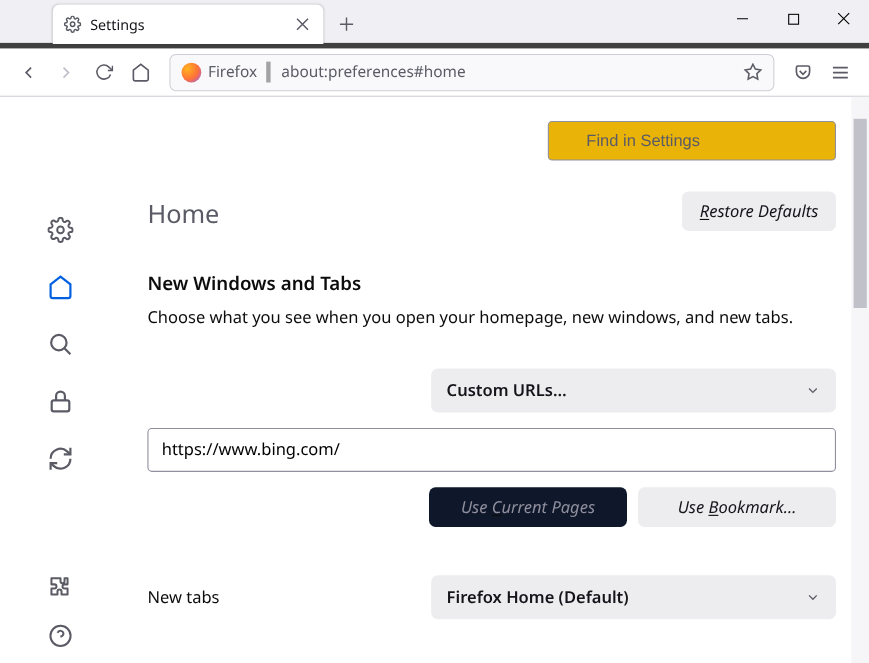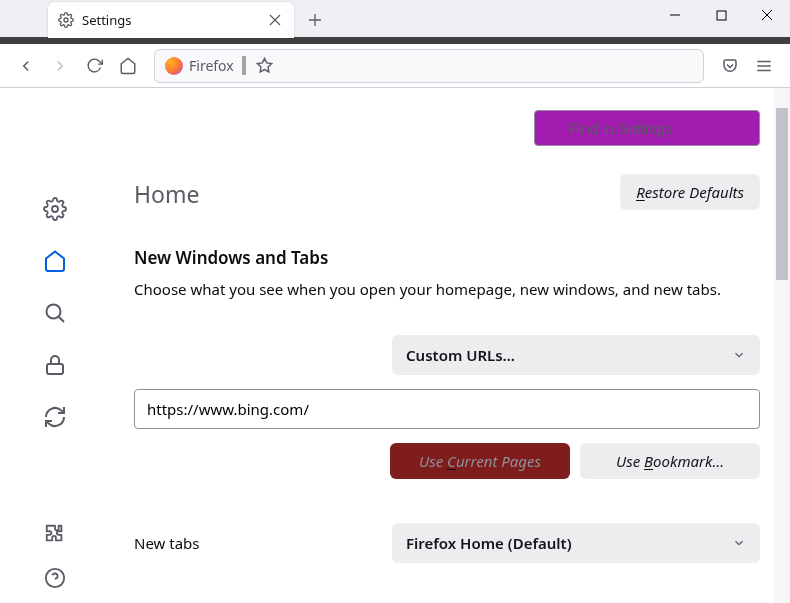--- a/index.html
+++ b/index.html
@@ -1,19 +1,19 @@
 <!DOCTYPE html>
 <html><head>
 <meta charset="utf-8">
 <style>
   * { box-sizing: border-box; margin: 0; padding: 0; }
   body { font-family: "Segoe UI", system-ui, -apple-system, sans-serif; font-size: 14px; color: #0c0c0d; background: #fff; width: 790px; height: 603px; overflow: hidden; position: relative; }
   
   
-  .titlebar { height: 44px; background: #f0f0f4; display: flex; align-items: flex-end; border-bottom: 7px solid #404040; }
+  .titlebar { height: 44px; background: #f0f0f4; display: flex; align-items: flex-end; border-bottom: 5px solid #404040; }
   .tab { margin-left: 48px; width: 246px; height: 36px; background: #fff; border-radius: 6px 6px 0 0; display: flex; align-items: center; padding: 0 10px; gap: 8px; box-shadow: 0 0 2px rgba(0,0,0,.2); margin-bottom: -1px; }
   .tab-icon { width: 16px; height: 16px; display:flex; align-items:center; justify-content:center;}
   .tab-title { flex: 1; font-size: 13px; color:#15141a;}
   .tab-close { width: 18px; height: 18px; display: flex; align-items: center; justify-content: center; color: #5b5b66; }
   .newtab { width: 30px; height: 30px; display: flex; align-items: center; justify-content: center; color: #5b5b66; margin-left: 6px; margin-bottom: 2px;}
   .win-controls { margin-left: auto; display: flex; height: 44px; }
   .win-btn { width: 46px; display: flex; align-items: center; justify-content: center; color: #000; }
   
   
   .toolbar { height: 44px; display: flex; align-items: center; padding: 0 10px; gap: 2px; border-bottom: 1px solid #cfcfd8;}
@@ -28,29 +28,29 @@
   
   
   .content { display: flex; height: calc(603px - 44px - 44px); position:relative;}
   .sidebar { width: 110px; display: flex; flex-direction: column; align-items: center; padding-top: 108px; gap: 26px; }
   .side-icon { width: 26px; height: 26px; display:flex; align-items:center; justify-content:center; color:#5b5b66;}
   .side-icon.active { color:#0060df;}
   .side-bottom { margin-top:auto; padding-bottom:12px; display:flex; flex-direction:column; gap:18px;}
   
   .main { flex:1; padding: 22px 30px 0 24px; overflow:hidden;}
   .search-row { display:flex; justify-content:flex-end; margin-bottom:28px;}
-  .search-input { width: 226px; height: 36px; border:1px solid #8f8f9d; border-radius:4px; padding: 0 12px 0 34px; font-size:15px; background:#a21caf; color:#0c0c0d; position:relative;}
+  .search-input { width: 262px; height: 36px; border:1px solid #8f8f9d; border-radius:4px; padding: 0 12px 0 34px; font-size:15px; background:#eab308; color:#0c0c0d; position:relative;}
   .search-wrap { position:relative; }
   .search-wrap .sicon { position:absolute; left:10px; top:9px; color:#5b5b66;}
   .search-input::placeholder{color:#5b5b66;}
   
   .heading-row { display:flex; align-items:flex-end; justify-content:space-between; margin-bottom:36px;}
   .h-home { font-size:23px; font-weight:400; color:#5b5b66;}
   .btn-gray { background:#ededf0; border:none; border-radius:6px; height:36px; padding:0 16px; font-size:15px; color:#15141a; font-family:inherit; cursor:pointer;font-style:italic;}
-  .btn-gray:disabled { color:#8f8f9d; background:#7f1d1d;}
+  .btn-gray:disabled { color:#8f8f9d; background:#0f172a;}
   .underline { text-decoration: underline; text-decoration-color: #0c0c0d; text-underline-offset: 2px;}
   
   .section-h { font-size:17px; font-weight:600; margin-bottom:10px;}
   .section-desc { font-size:15px; color:#0c0c0d; margin-bottom:36px;}
   
   .form-row { display:flex; align-items:center; gap:12px; margin-bottom:14px;}
   .form-label { width: 246px; font-size:15px;}
   .form-ctrl { flex:1;}
   .select-faux { background:#ededf0; border-radius:6px; height:40px; display:flex; align-items:center; padding:0 14px; font-size:15px; font-weight:600; color:#15141a; position:relative;}
   .select-faux.first{font-weight:600;}
@@ -126,20 +126,21 @@
   <div class="tb-btn">
       <svg width="18" height="18" viewBox="0 0 24 24" fill="none" stroke="#5b5b66" stroke-width="2">
         <path d="M3 9l9-7 9 7v11a2 2 0 0 1-2 2H5a2 2 0 0 1-2-2z"></path>
       </svg>
     </div>
   <div class="urlbar">
     <div class="urlbar-identity">
       <div class="fx-icon"></div>
       <span class="urlbar-label">Firefox</span>
     </div>
+    <span class="urlbar-url">about:preferences#home</span>
     <span class="urlbar-star">
         <svg width="17" height="17" viewBox="0 0 24 24" fill="none" stroke="#5b5b66" stroke-width="2">
           <polygon points="12 2 15.09 8.26 22 9.27 17 14.14 18.18 21.02 12 17.77 5.82 21.02 7 14.14 2 9.27 8.91 8.26 12 2"></polygon>
         </svg>
       </span>
   </div>
   <div class="tb-btn">
       <svg width="18" height="18" viewBox="0 0 24 24" fill="none" stroke="#5b5b66" stroke-width="2">
         <path d="M18 4H6a2 2 0 0 0-2 2v5a8 8 0 0 0 16 0V6a2 2 0 0 0-2-2z"></path>
         <polyline points="8 10 12 14 16 10"></polyline>

